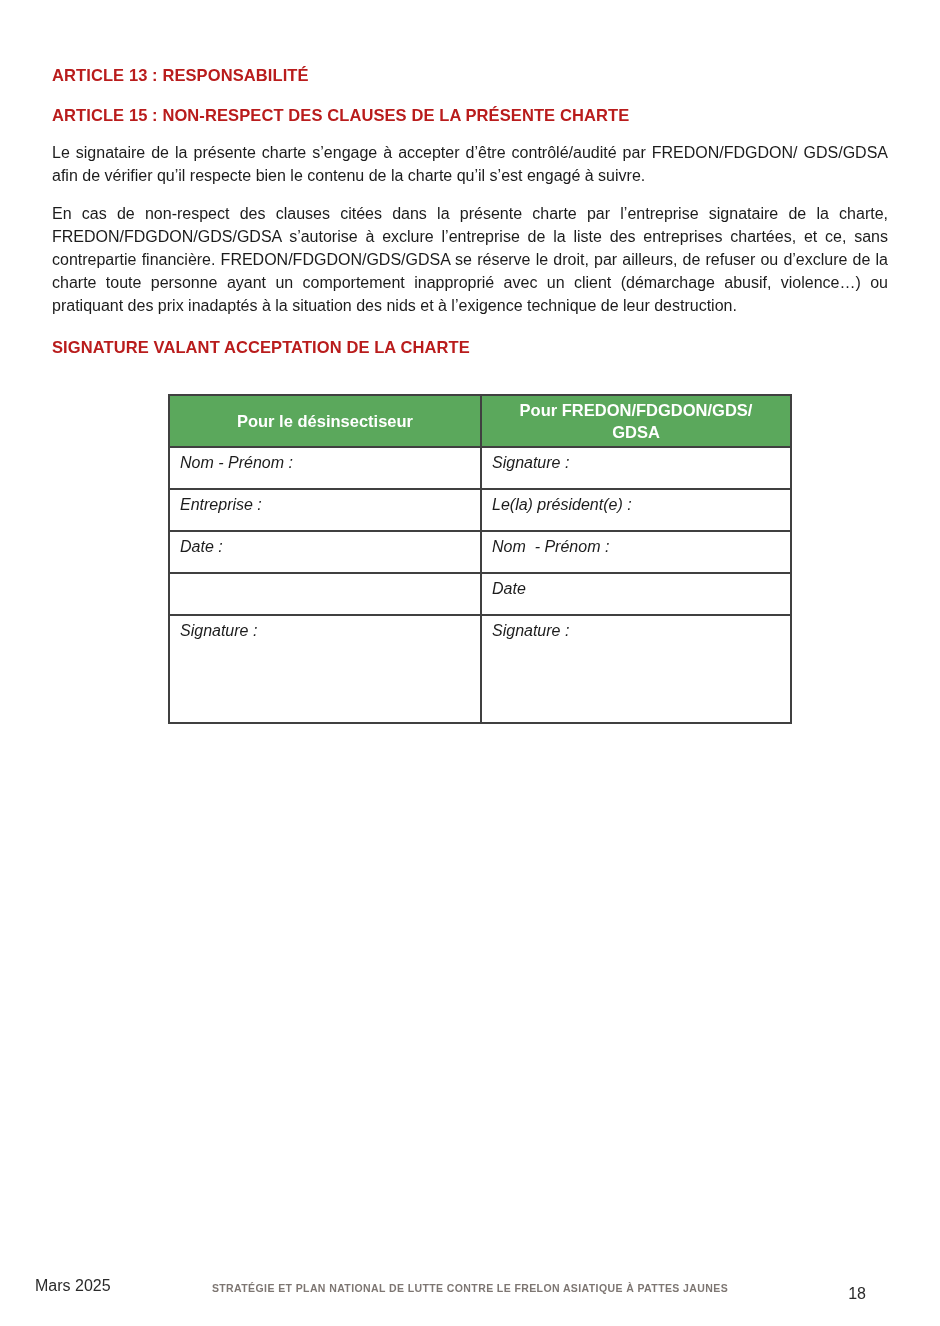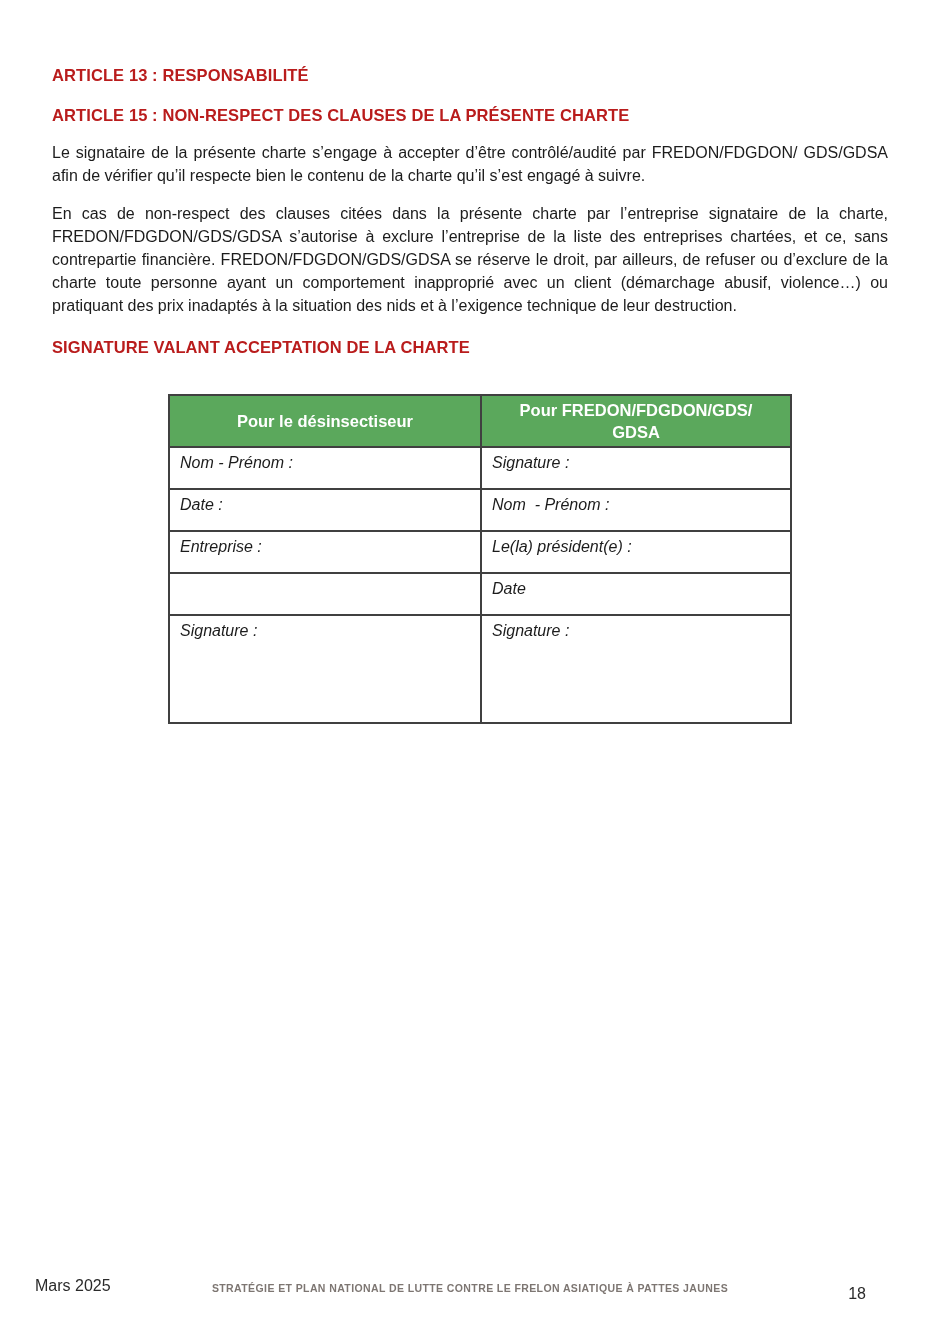--- a/index.html
+++ b/index.html
@@ -118,26 +118,26 @@
         <th>Pour FREDON/FDGDON/GDS/
 GDSA</th>
       </tr>
     </thead>
     <tbody>
       <tr class="row-std">
         <td>Nom - Prénom :</td>
         <td>Signature :</td>
       </tr>
       <tr class="row-std">
+        <td>Entreprise :</td>
+        <td>Le(la) président(e) :</td>
+      </tr>
+      <tr class="row-std">
         <td>Date :</td>
         <td>Nom  - Prénom :</td>
-      </tr>
-      <tr class="row-std">
-        <td>Entreprise :</td>
-        <td>Le(la) président(e) :</td>
       </tr>
       <tr class="row-std">
         <td></td>
         <td>Date</td>
       </tr>
       <tr class="row-tall">
         <td>Signature :</td>
         <td>Signature :</td>
       </tr>
     </tbody>

